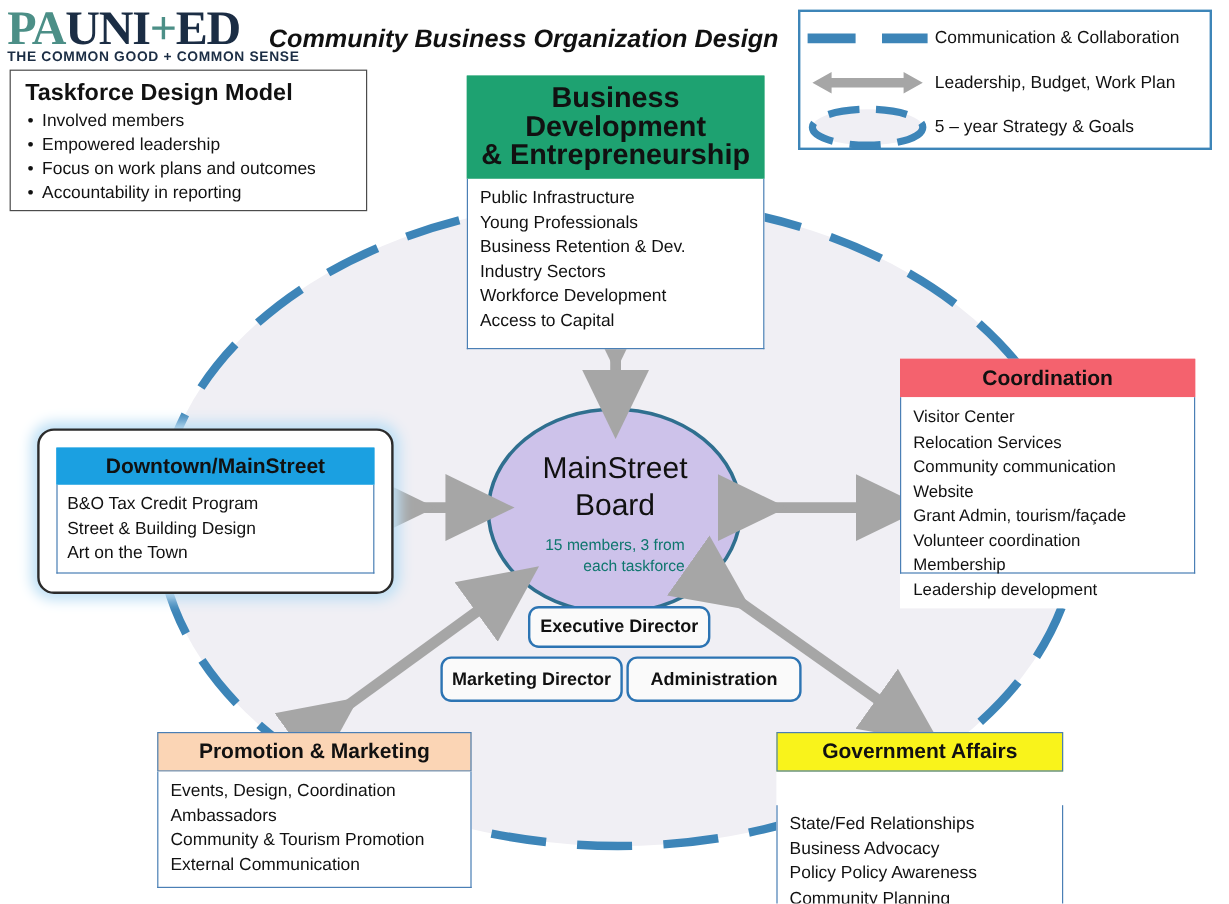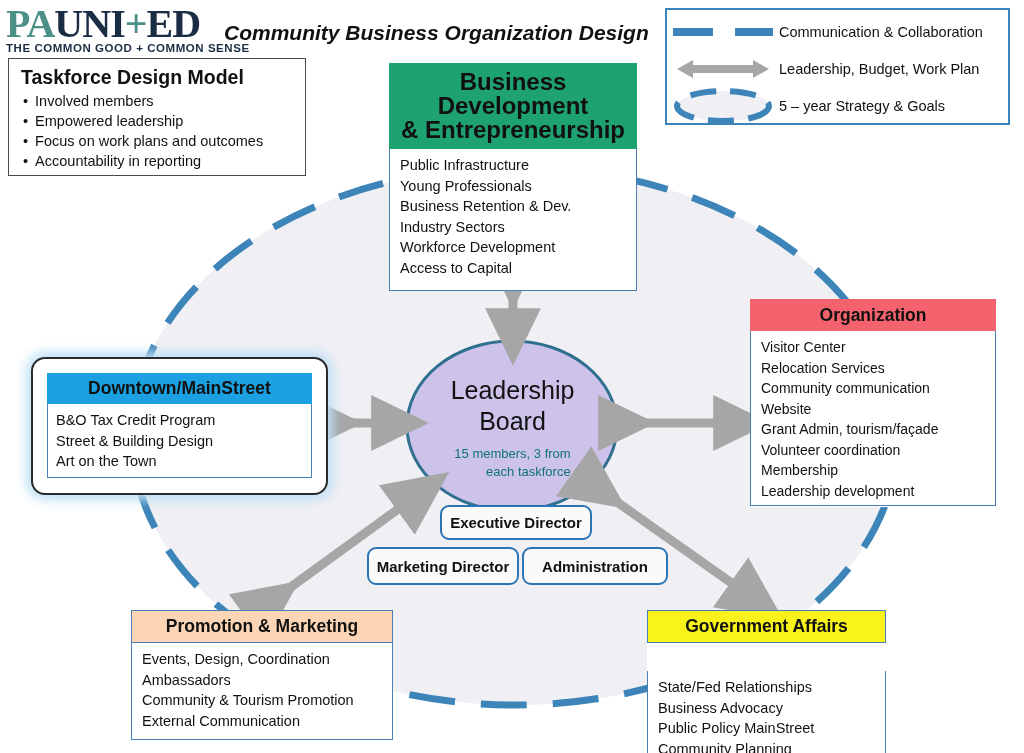--- a/index.html
+++ b/index.html
@@ -55,21 +55,21 @@
   
   #card-bizdev{left:389px;top:63px;width:248px;height:209px;}
   #card-bizdev .card-hd{background:#1ea271;font-size:24px;line-height:24px;
                         padding:6px 0 6px 0;border:1px solid #1ea271;}
   #card-bizdev .card-bd{height:142px;}
 
   
   #card-org{left:750px;top:299px;width:246px;height:208px;}
   #card-org .card-hd{background:#f4626e;font-size:17.5px;line-height:26px;
                      padding:2px 0 2px 0;border:1px solid #f4626e;}
-  #card-org .card-bd{height:175px;}
+  #card-org .card-bd{height:147px;}
   #card-org .card-bd li{font-size:14px;line-height:20.5px;}
 
   
   #card-downtown-shell{position:absolute;left:31px;top:357px;width:297px;height:138px;z-index:4;
         background:#fff;border:2px solid #2b2b2b;border-radius:14px;
         box-shadow:0 0 11px 5px #bfe0f5;box-sizing:border-box;}
   #card-downtown{left:47px;top:373px;width:265px;height:105px;}
   #card-downtown .card-hd{background:#1ba0e1;font-size:17.5px;line-height:25px;
                           padding:2px 0 2px 0;border:1px solid #1ba0e1;}
   #card-downtown .card-bd{height:74px;padding-left:8px;}
@@ -199,21 +199,21 @@
         <li>Young Professionals</li>
         <li>Business Retention &amp; Dev.</li>
         <li>Industry Sectors</li>
         <li>Workforce Development</li>
         <li>Access to Capital</li>
       </ul>
     </div>
   </div>
 
   <div class="card" id="card-org">
-    <div class="card-hd">Organization</div>
+    <div class="card-hd">Coordination</div>
     <div class="card-bd">
       <ul>
         <li>Visitor Center</li>
         <li>Relocation Services</li>
         <li>Community communication</li>
         <li>Website</li>
         <li>Grant  Admin, tourism/façade</li>
         <li>Volunteer coordination</li>
         <li>Membership</li>
         <li>Leadership development</li>
@@ -244,29 +244,29 @@
       </ul>
     </div>
   </div>
 
   <div class="card" id="card-govt">
     <div class="card-hd">Government Affairs</div>
     <div class="card-bd">
       <ul>
         <li>State/Fed Relationships</li>
         <li>Business Advocacy</li>
-        <li>Public Policy MainStreet</li>
+        <li>Policy Policy Awareness</li>
         <li>Community Planning</li>
       </ul>
     </div>
   </div>
 
   <div id="lb-label">
     <div id="lb-title">
-      <div>Leadership</div>
+      <div>MainStreet</div>
       <div>Board</div>
     </div>
     <div id="lb-sub">
       <div>15 members, 3 from</div>
       <div>each taskforce</div>
     </div>
   </div>
 
   <div class="staff" id="staff-exec">Executive Director</div>
   <div class="staff" id="staff-mkt">Marketing Director</div>

